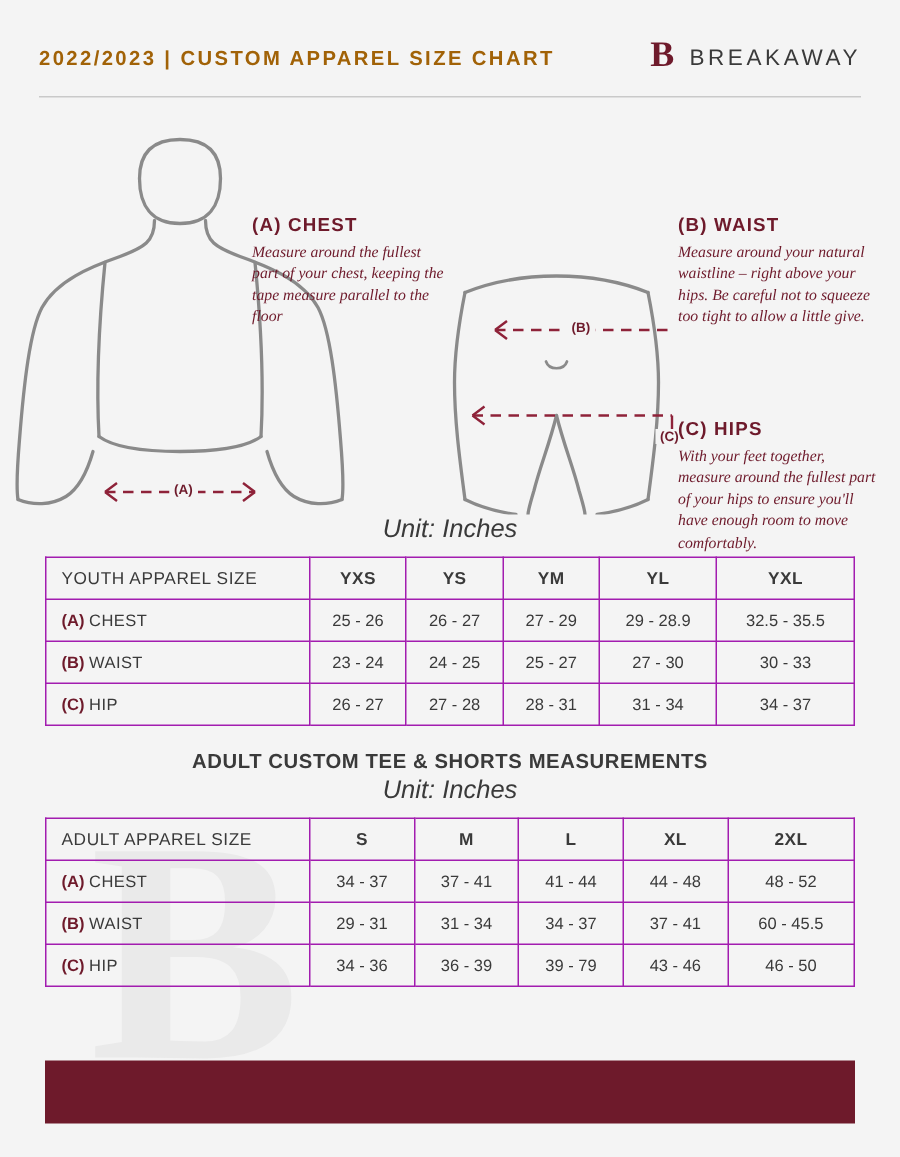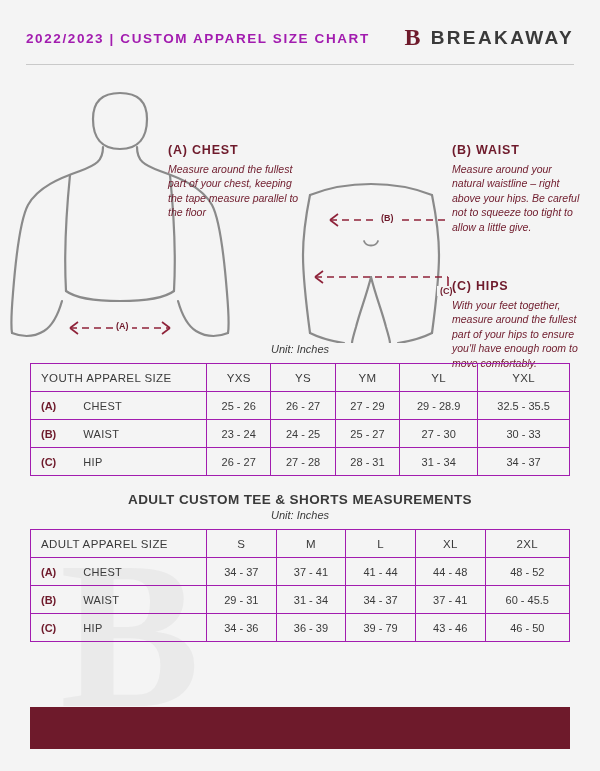--- a/index.html
+++ b/index.html
@@ -35,40 +35,40 @@
     z-index: 2;
     display: flex;
     align-items: center;
     justify-content: space-between;
     padding: 26px 26px 0 26px;
   }
   .header-title {
     font-size: 13.5px;
     font-weight: bold;
     letter-spacing: 1.6px;
-    color: #a21caf;
+    color: #a16207;
     white-space: nowrap;
   }
   .brand {
     display: flex;
     align-items: center;
     gap: 10px;
   }
   .brand-mark {
     font-family: "Liberation Serif", serif;
     font-weight: bold;
     font-size: 24px;
     color: #6e1a2b;
     line-height: 1;
     position: relative;
     top: -1px;
   }
   .brand-name {
-    font-size: 19px;
-    font-weight: bold;
+    font-size: 15px;
+    font-weight: normal;
     letter-spacing: 2.4px;
     color: #3a3a3a;
   }
   .rule {
     height: 1px;
     background: #c9c9c9;
     margin: 14px 26px 0 26px;
     position: relative;
     z-index: 2;
   }
@@ -88,20 +88,21 @@
     color: #6e1a2b;
     margin: 0 0 5px 0;
   }
   .note-body {
     font-size: 10.5px;
     font-style: italic;
     color: #6e1a2b;
     line-height: 1.38;
     margin: 0;
     max-width: 132px;
+    font-family: Liberation Serif, serif;
   }
   .note-chest { left: 168px; top: 78px; }
   .note-waist { left: 452px; top: 78px; }
   .note-hips  { left: 452px; top: 214px; }
   .label-ab {
     position: absolute;
     font-size: 9px;
     font-weight: bold;
     color: #6e1a2b;
     background: #f4f4f4;
@@ -112,21 +113,21 @@
   .tbl-title {
     text-align: center;
     font-size: 13.5px;
     font-weight: bold;
     letter-spacing: 0.4px;
     color: #3a3a3a;
     margin: 16px 0 2px 0;
   }
   .tbl-unit {
     text-align: center;
-    font-size: 11px;
+    font-size: 17px;
     font-style: italic;
     color: #3a3a3a;
     margin: 0 0 8px 0;
   }
   table {
     width: 100%;
     border-collapse: collapse;
     background: transparent;
   }
   th, td {
@@ -137,30 +138,30 @@
     text-align: center;
     padding: 0 4px;
   }
   th.rowhead, td.rowhead {
     text-align: left;
     padding-left: 10px;
     width: 176px;
     font-weight: normal;
   }
   th {
-    font-weight: normal;
+    font-weight: bold;
     font-size: 11.5px;
     letter-spacing: 0.3px;
   }
   th.rowhead { letter-spacing: 0.4px; }
   .mark {
     color: #6e1a2b;
     font-weight: bold;
   }
-  .rowlabel { letter-spacing: 0.3px; margin-left: 24px; }
+  .rowlabel { letter-spacing: 0.3px; }
   
   .footer-bar {
     position: absolute;
     left: 30px; right: 30px;
     bottom: 22px;
     height: 42px;
     background: #6e1a2b;
     z-index: 2;
   }
 </style>

